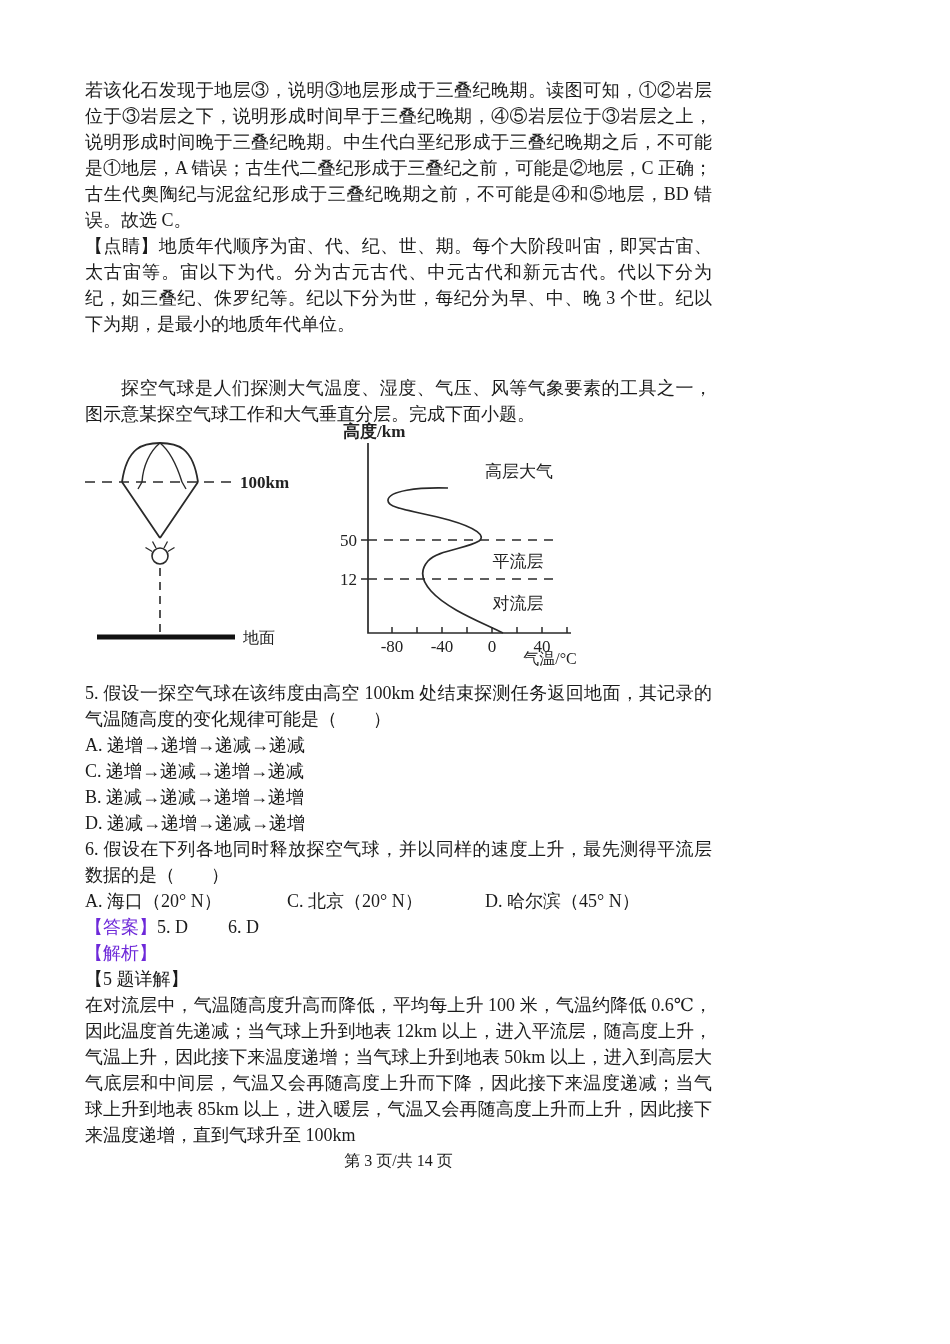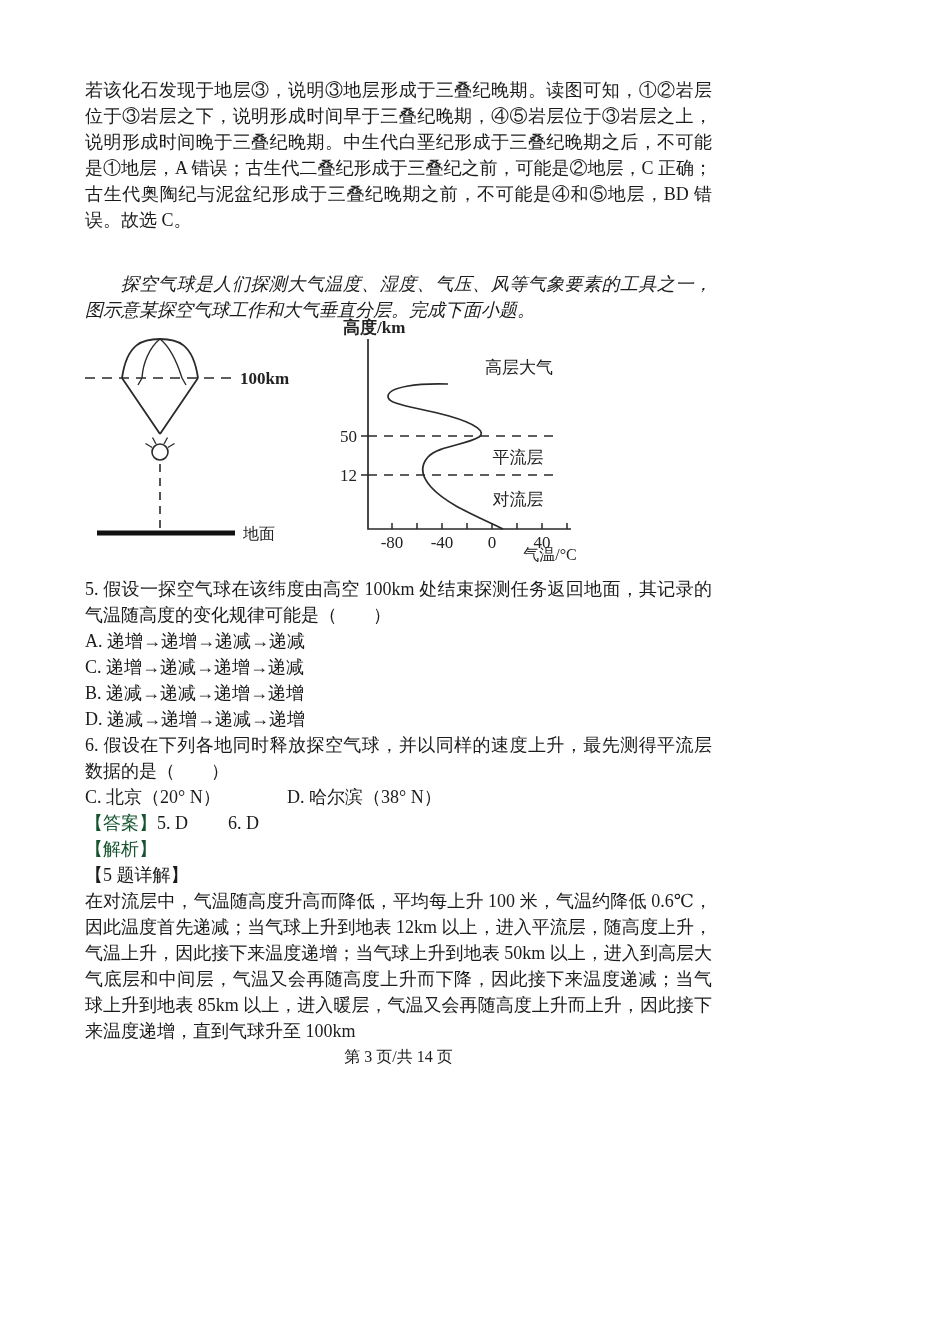--- a/index.html
+++ b/index.html
@@ -6,40 +6,41 @@
   .page {
     width:782px; height:1344px; position:relative; overflow:hidden;
     background:#ffffff;
     font-family:"Liberation Serif","DejaVu Serif",serif;
     font-size:18px; line-height:26px; color:#1b1b1b;
     box-sizing:border-box;
     padding:77px 70px 0 85px;
   }
   .para { margin:0; text-align:justify; }
   .indent2 { text-indent:2em; }
-  .mt38 { margin-top:38px;font-style:italic; }
+  .mt38 { margin-top:38px; }
   .figure-wrap { height:245px; margin-top:-6px; position:relative; }
   .figure-wrap svg { display:block; }
   .opts2 { display:grid; grid-template-columns:1fr; margin:0; }
   .opts4 { display:grid; grid-template-columns:202px 198px 200px auto; margin:0; }
   .opt { white-space:nowrap; }
   .answer-line { margin:0; }
-  .blue { color:#14532d; }
+  .blue { color:#6d28d9; }
   .ans-gap { display:inline-block; width:40px; }
   .footer { text-align:center; font-size:16px; margin:0; }
   svg text { font-family:"Liberation Serif","DejaVu Serif",serif; fill:#222; }
   .sline { stroke:#2a2a2a; fill:none; }
 </style>
 </head>
 <body>
 
 <div class="page">
 
   <p class="para">若该化石发现于地层③，说明③地层形成于三叠纪晚期。读图可知，①②岩层位于③岩层之下，说明形成时间早于三叠纪晚期，④⑤岩层位于③岩层之上，说明形成时间晚于三叠纪晚期。中生代白垩纪形成于三叠纪晚期之后，不可能是①地层，A 错误；古生代二叠纪形成于三叠纪之前，可能是②地层，C 正确；古生代奥陶纪与泥盆纪形成于三叠纪晚期之前，不可能是④和⑤地层，BD 错误。故选 C。</p>
 
+  <p class="para"><span>【点睛】</span><span>地质年代顺序为宙、代、纪、世、期。每个大阶段叫宙，即冥古宙、太古宙等。宙以下为代。分为古元古代、中元古代和新元古代。代以下分为纪，如三叠纪、侏罗纪等。纪以下分为世，每纪分为早、中、晚 3 个世。纪以下为期，是最小的地质年代单位。</span></p>
 
   <p class="para indent2 mt38">探空气球是人们探测大气温度、湿度、气压、风等气象要素的工具之一，图示意某探空气球工作和大气垂直分层。完成下面小题。</p>
 
   <div class="figure-wrap">
     <svg width="530" height="245" viewBox="0 0 530 245">
 
       <g>
 
         <path class="sline" d="M 0 61 L 148 61" stroke-width="1.6" stroke-dasharray="10 7"></path>
         <text x="155" y="67" font-size="17" font-weight="bold">100km</text>
@@ -95,22 +96,23 @@
   <div class="opts2">
     <span class="opt">A. 递增→递增→递减→递减</span>
     <span class="opt">C. 递增→递减→递增→递减</span>
     <span class="opt">B. 递减→递减→递增→递增</span>
     <span class="opt">D. 递减→递增→递减→递增</span>
   </div>
 
   <p class="para">6. 假设在下列各地同时释放探空气球，并以同样的速度上升，最先测得平流层数据的是（　　）</p>
 
   <div class="opts4">
+    <span class="opt">A. 海口（20° N）</span>
     <span class="opt">C. 北京（20° N）</span>
-    <span class="opt">D. 哈尔滨（38° N）</span>
+    <span class="opt">D. 哈尔滨（45° N）</span>
   </div>
 
   <p class="answer-line"><span class="blue">【答案】</span><span>5. D</span><span class="ans-gap"></span><span>6. D</span></p>
 
   <p class="answer-line blue">【解析】</p>
 
   <p class="answer-line">【5 题详解】</p>
 
   <p class="para">在对流层中，气温随高度升高而降低，平均每上升 100 米，气温约降低 0.6℃，因此温度首先递减；当气球上升到地表 12km 以上，进入平流层，随高度上升，气温上升，因此接下来温度递增；当气球上升到地表 50km 以上，进入到高层大气底层和中间层，气温又会再随高度上升而下降，因此接下来温度递减；当气球上升到地表 85km 以上，进入暖层，气温又会再随高度上升而上升，因此接下来温度递增，直到气球升至 100km</p>
 

